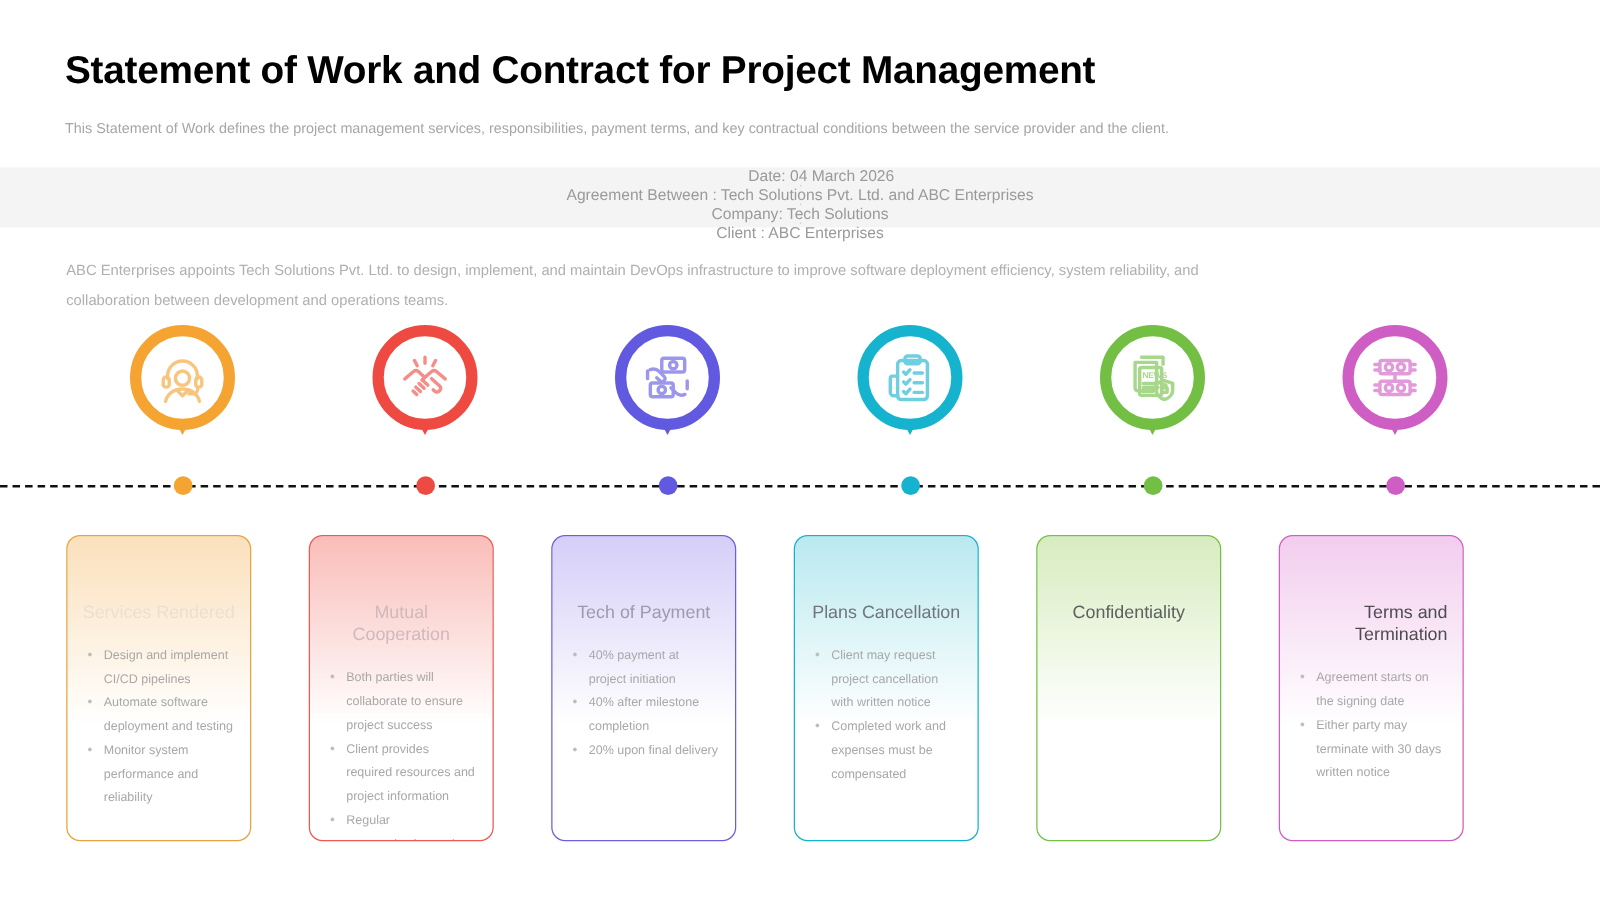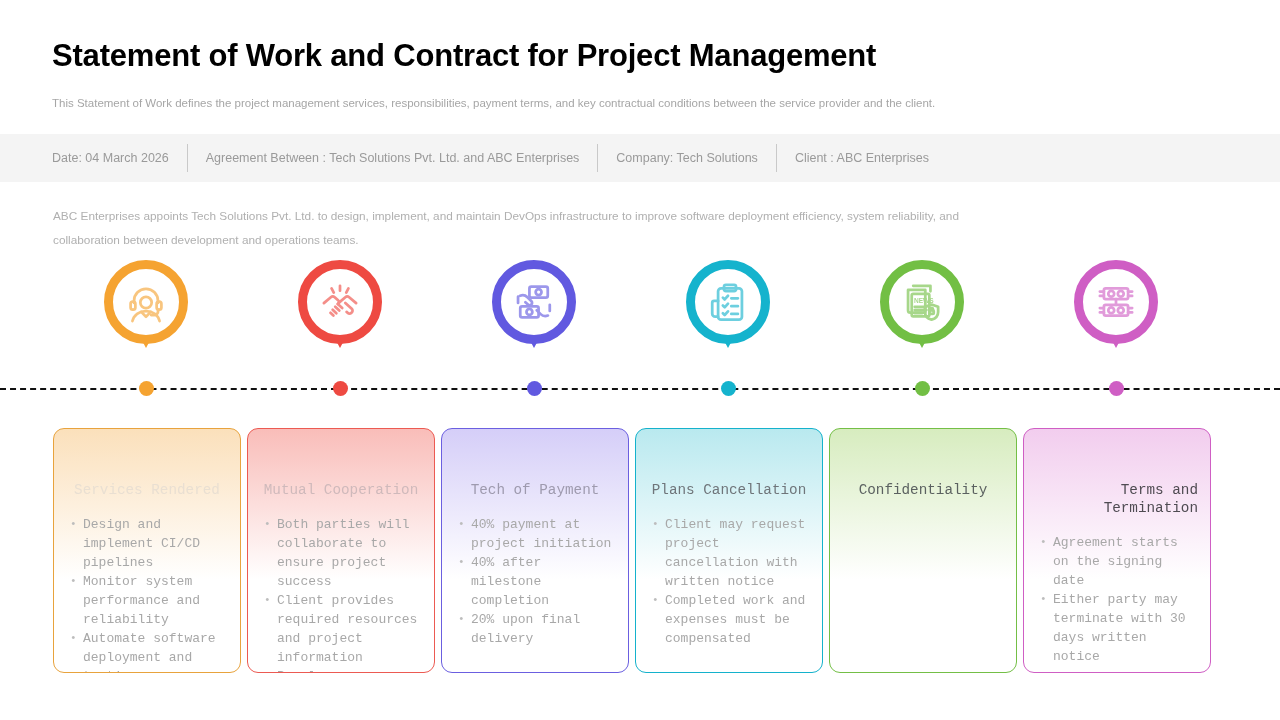--- a/index.html
+++ b/index.html
@@ -20,21 +20,21 @@
   .subtitle {
     position: absolute; left: 52px; top: 97px;
     font-size: 11.5px; color: #a6a6a6; white-space: nowrap;
   }
 
   
   .metabar {
     position: absolute; left: 0; top: 134px;
     width: 1280px; height: 48px;
     background: #f4f4f4;
-    display: flex; align-items: center;
+    display: flex; align-items: center; flex-direction: column;
   }
   .meta-item {
     font-size: 12.5px; color: #9a9a9a;
     white-space: nowrap; padding: 0 18px;
     display: flex; align-items: center; height: 100%;
   }
   .meta-item.first { padding-left: 52px; }
   .meta-sep {
     width: 1px; height: 28px; background: #c9c9c9; flex: 0 0 1px;
   }
@@ -80,37 +80,36 @@
   .pin .glyph svg { width: 44px; height: 44px; display: block; opacity: .62; }
 
   .dot {
     position: absolute; top: 381px;
     width: 15px; height: 15px; border-radius: 50%;
   }
 
   
   .card {
     position: absolute; top: 428px;
-    width: 188px; height: 245px;
+    width: 148px; height: 245px;
     border-radius: 11px;
     border-width: 1.5px; border-style: solid;
     overflow: hidden;
     padding: 0 12px;
-    font-family: Liberation Mono, monospace;
   }
   .card-title {
     margin-top: 52px;
     text-align: center;
     font-size: 14.3px;
     line-height: 18px;
   }
   .card ul { list-style: none; margin-top: 16px; }
   .card li {
     position: relative;
-    font-size: 13px; line-height: 19px;
+    font-size: 10px; line-height: 19px;
     color: #a8a8a8;
     padding-left: 17px;
     margin-bottom: 0px;
   }
   .card li::before {
     content: "•";
     position: absolute; left: 4px; top: -0.5px;
     font-size: 11px; color: #bdbdbd;
   }
 </style>
@@ -208,22 +207,22 @@
         </div>
       </div>
       <div class="dot" style="left: 1108.5px; background: rgb(207, 94, 196);"></div>
     </div>
 
   <div id="cards">
       <div class="card" style="left: 53px; border-color: rgb(232, 163, 61); background: linear-gradient(rgb(251, 224, 187) 0%, rgb(255, 255, 255) 62%, rgb(255, 255, 255) 100%);">
         <div class="card-title" style="color: rgb(233, 223, 210);">Services Rendered</div>
         <ul>
           <li>Design and implement CI/CD pipelines</li>
+          <li>Automate software deployment and testing</li>
           <li>Monitor system performance and reliability</li>
-          <li>Automate software deployment and testing</li>
         </ul>
       </div>
       <div class="card" style="left: 247px; border-color: rgb(236, 90, 82); background: linear-gradient(rgb(249, 189, 185) 0%, rgb(255, 255, 255) 62%, rgb(255, 255, 255) 100%);">
         <div class="card-title" style="color: rgb(207, 185, 187);">Mutual Cooperation</div>
         <ul>
           <li>Both parties will collaborate to ensure project success</li>
           <li>Client provides required resources and project information</li>
           <li>Regular communication and progress updates</li>
         </ul>
       </div>

